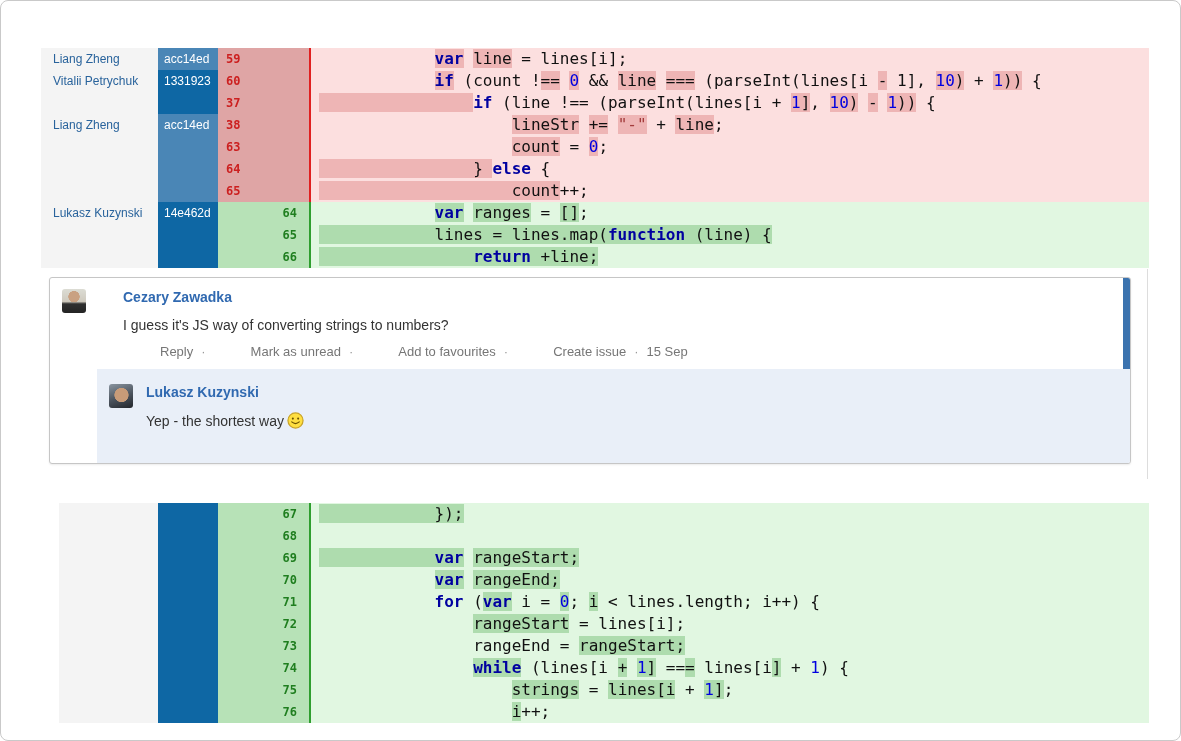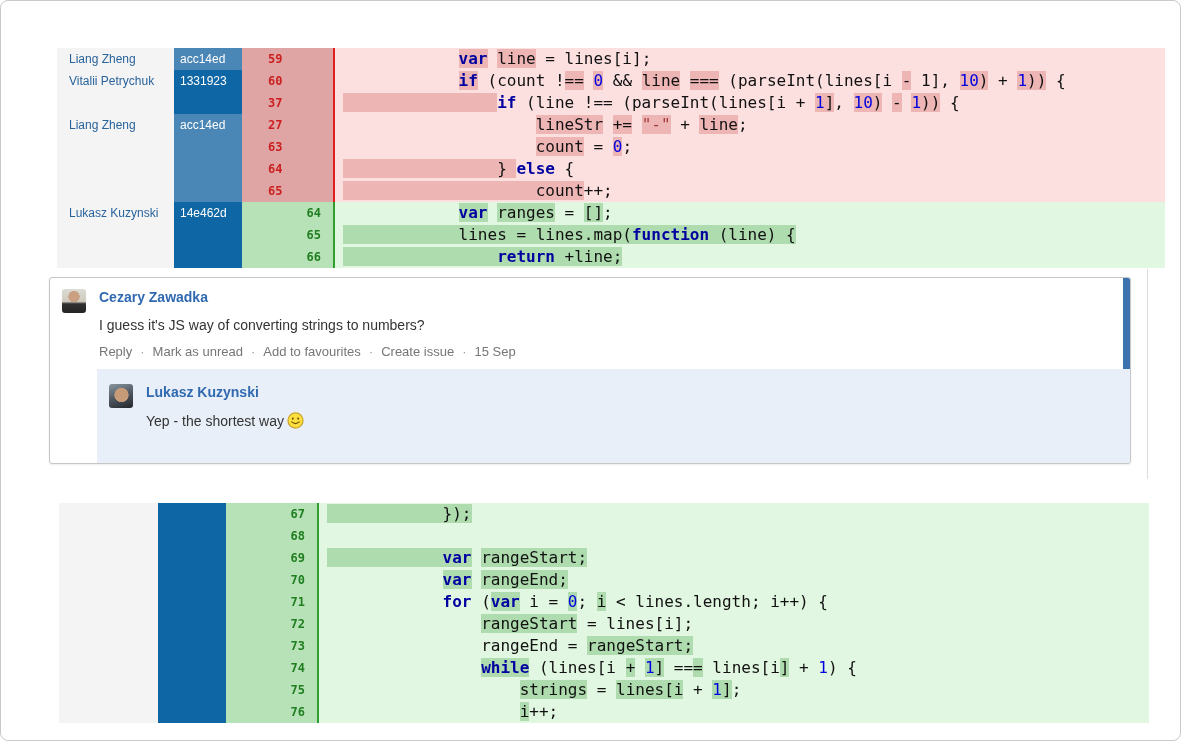--- a/index.html
+++ b/index.html
@@ -1,66 +1,66 @@
 <!DOCTYPE html>
 <html style="--commit_light: #4a86b6; --commit_dark: #0e67a4; --author_col_bg: #f4f4f4; --author_text: #29639c; --del_code_bg: #fcdfdf; --del_hl: #eeb5b5; --del_num_bg: #dfa5a5; --del_num_text: #cc2020; --del_sep: #e02020; --add_code_bg: #e1f7e1; --add_hl: #aedcae; --add_num_bg: #b7e2b7; --add_num_text: #1f7e1f; --add_sep: #2f9e2f; --kw: #0000a0; --num_lit: #0000e0; --str_lit: #a33c3c; --reply_bg: #e9eff8; --unread_bar: #3b73af; --link_gray: #767676; --name_blue: #3069b0;"><head>
 <meta charset="utf-8">
 <style>
   html,body{margin:0;padding:0;background:#fff;}
   .page{position:relative;width:1179px;height:739px;border:1px solid #c9c9c9;border-radius:8px;
         background:#fff;overflow:hidden;font-family:"Liberation Sans",sans-serif;}
 
   
   .diff{position:absolute;}
-  #diff-top{left:56px;top:47px;width:1108px;}
+  #diff-top{left:40px;top:47px;width:1108px;}
   #diff-bottom{left:58px;top:502px;width:1090px;}
   .drow{display:flex;height:22px;line-height:22px;}
   .cell{box-sizing:border-box;flex-shrink:0;}
   .cell.author{width:117px;background:var(--author_col_bg);color:var(--author_text);
                font-size:12px;padding-left:12px;white-space:nowrap;overflow:hidden;}
   #diff-bottom .cell.author{width:99px;}
-  .cell.commit{width:68px;color:#fff;font-size:12px;padding-left:6px;white-space:nowrap;overflow:hidden;}
+  .cell.commit{width:60px;color:#fff;font-size:12px;padding-left:6px;white-space:nowrap;overflow:hidden;}
   .commit.light{background:var(--commit_light);}
   .commit.dark{background:var(--commit_dark);}
   .cell.num{width:93px;font-family:"DejaVu Sans Mono",monospace;font-size:12px;font-weight:bold;}
   .drow.d .num{background:var(--del_num_bg);color:var(--del_num_text);
-               border-right:2px solid var(--del_sep);padding-left:26px;}
+               border-right:2px solid var(--del_sep);padding-left:8px;}
   .drow.a .num{background:var(--add_num_bg);color:var(--add_num_text);
                border-right:2px solid var(--add_sep);text-align:right;padding-right:12px;}
   .cell.code{flex:1 1 auto;font-family:"DejaVu Sans Mono",monospace;font-size:16px;
              white-space:pre;padding-left:8px;overflow:hidden;color:#111;}
   .drow.d .code{background:var(--del_code_bg);}
   .drow.a .code{background:var(--add_code_bg);}
   .drow.d .t.hl{background:var(--del_hl);}
   .drow.a .t.hl{background:var(--add_hl);}
   .t.k{color:var(--kw);font-weight:bold;}
   .t.n{color:var(--num_lit);}
   .t.s{color:var(--str_lit);}
 
   
   .table-edge{position:absolute;left:1146px;top:268px;width:1px;height:210px;background:#ddd;}
 
   
   .thread{position:absolute;left:48px;top:276px;width:1082px;height:187px;box-sizing:border-box;
           background:#fff;border:1px solid #c6c6c6;border-radius:3px;overflow:hidden;
           box-shadow:0 1px 2px rgba(0,0,0,.08);}
   .comment{display:flex;}
-  .comment.main{position:relative;height:91px;box-sizing:border-box;padding:9px 20px 0 12px;}
+  .comment.main{position:relative;height:91px;box-sizing:border-box;padding:9px 20px 0 12px;gap:24px;}
   .unread-bar{position:absolute;right:0;top:0;width:7px;height:91px;background:var(--unread_bar);}
   .avatar{width:24px;height:24px;border-radius:3px;flex-shrink:0;margin-right:13px;margin-top:2px;}
   .avatar.cezary{background:
       radial-gradient(circle at 50% 32%, #c9a182 0 27%, rgba(0,0,0,0) 29%),
       linear-gradient(180deg,#dcdcd4 0%,#cfcabe 52%,#303030 62%,#242424 100%);}
   .avatar.lukasz{background:
       radial-gradient(circle at 52% 46%, #c89b78 0 38%, rgba(0,0,0,0) 41%),
       linear-gradient(160deg,#8a95a0 0%,#4a525c 55%,#23262b 100%);}
   .c-name{font-size:14px;font-weight:bold;color:var(--name_blue);margin:2px 0 7px;}
   .c-text{font-size:14px;color:#333;margin:12px 0 11px;}
   .c-actions{font-size:13px;color:var(--link_gray);}
-  .c-actions .action{color:var(--link_gray);text-decoration:none;}
+  .c-actions .action{color:var(--link_gray);text-decoration:none;margin-left:37px;}
   .c-actions .sep{margin:0 8px;color:#999;}
   .c-actions .cdate{color:var(--link_gray);}
   .reply-wrap{position:absolute;left:47px;top:91px;right:0;bottom:0;background:var(--reply_bg);
               box-sizing:border-box;padding:13px 0 0 12px;}
   .smiley{vertical-align:-3px;margin-left:3px;}
 </style>
 </head>
 <body>
 
 <div class="page">
@@ -82,21 +82,21 @@
       </div>
       <div class="drow d">
         <div class="cell author"></div>
         <div class="cell commit dark"></div>
         <div class="cell num">37</div>
         <div class="cell code"><span class="t hl">                </span><span class="t k">if</span><span class="t"> (line !== (parseInt(lines[i + </span><span class="t n hl">1</span><span class="t hl">]</span><span class="t">, </span><span class="t n hl">10</span><span class="t hl">)</span><span class="t"> </span><span class="t hl">-</span><span class="t"> </span><span class="t n hl">1</span><span class="t hl">))</span><span class="t"> {</span></div>
       </div>
       <div class="drow d">
         <div class="cell author">Liang Zheng</div>
         <div class="cell commit light">acc14ed</div>
-        <div class="cell num">27</div>
+        <div class="cell num">38</div>
         <div class="cell code"><span class="t">                    </span><span class="t hl">lineStr</span><span class="t"> </span><span class="t hl">+=</span><span class="t"> </span><span class="t s hl">"-"</span><span class="t"> + </span><span class="t hl">line</span><span class="t">;</span></div>
       </div>
       <div class="drow d">
         <div class="cell author"></div>
         <div class="cell commit light"></div>
         <div class="cell num">63</div>
         <div class="cell code"><span class="t">                    </span><span class="t hl">count</span><span class="t"> = </span><span class="t n hl">0</span><span class="t">;</span></div>
       </div>
       <div class="drow d">
         <div class="cell author"></div>

